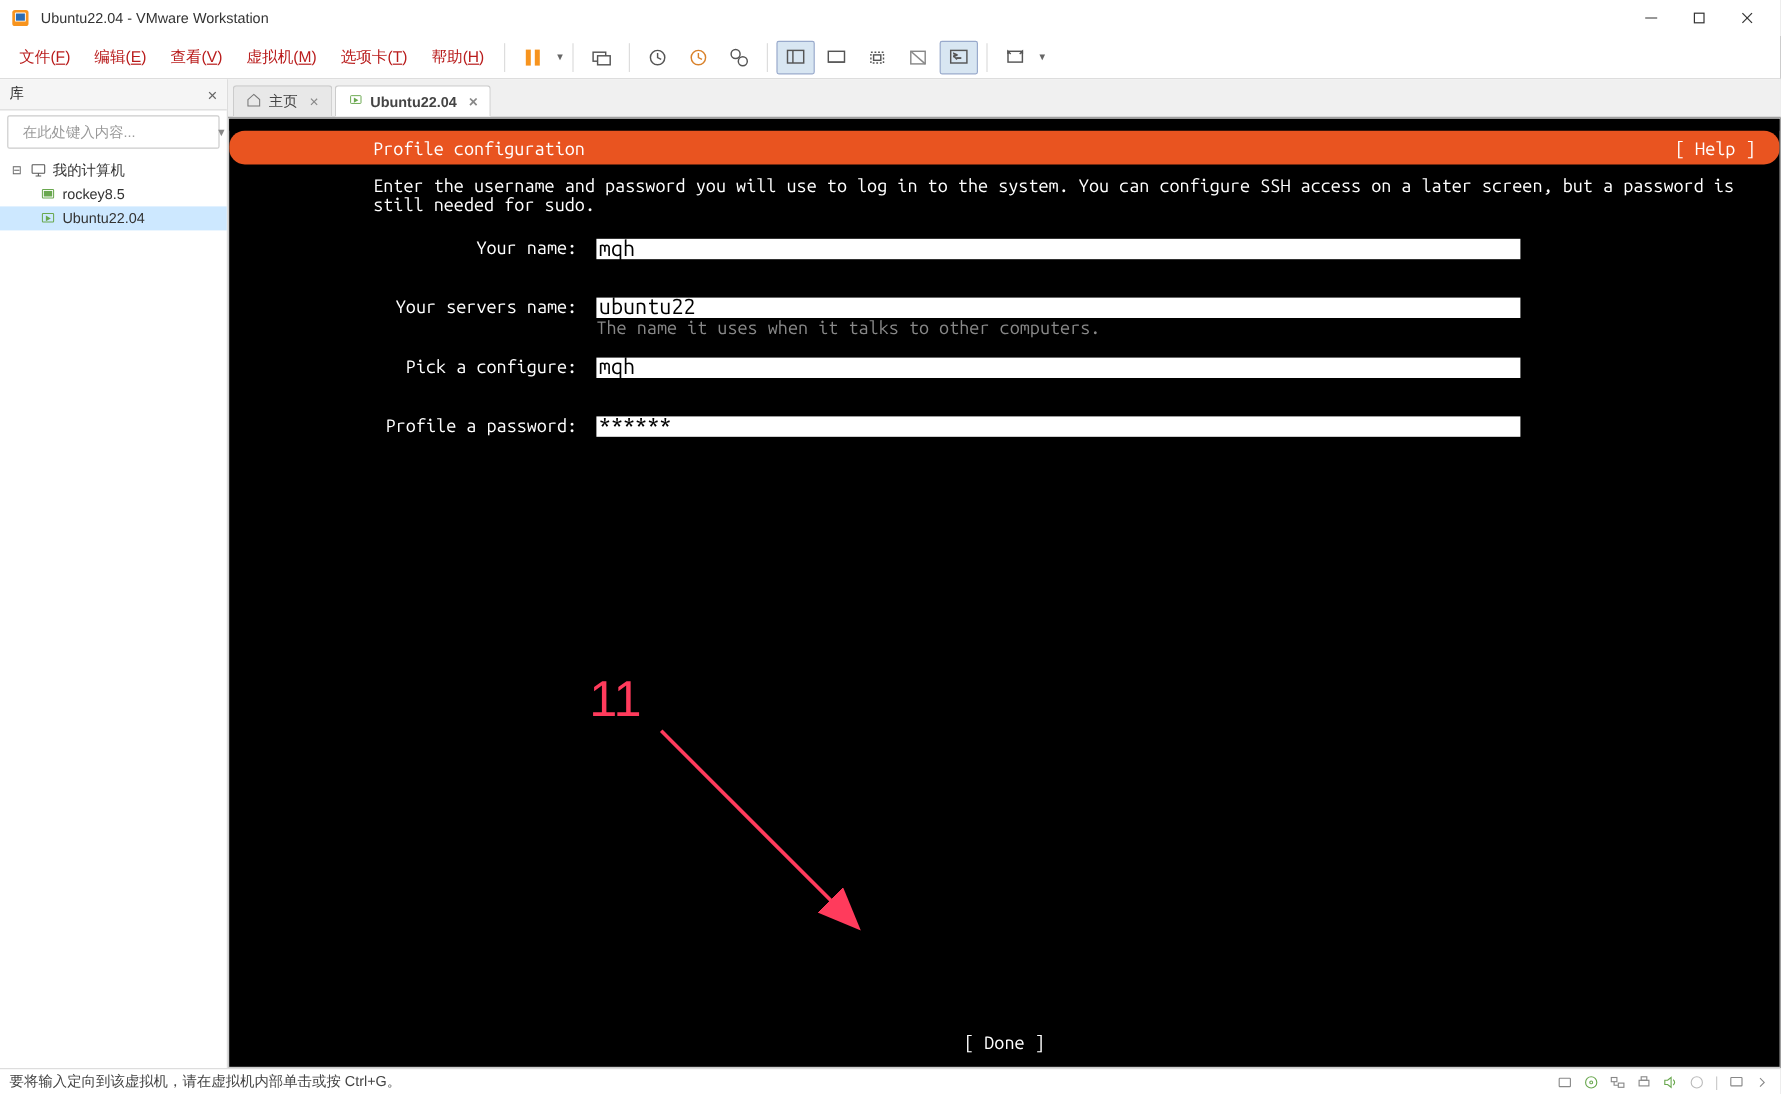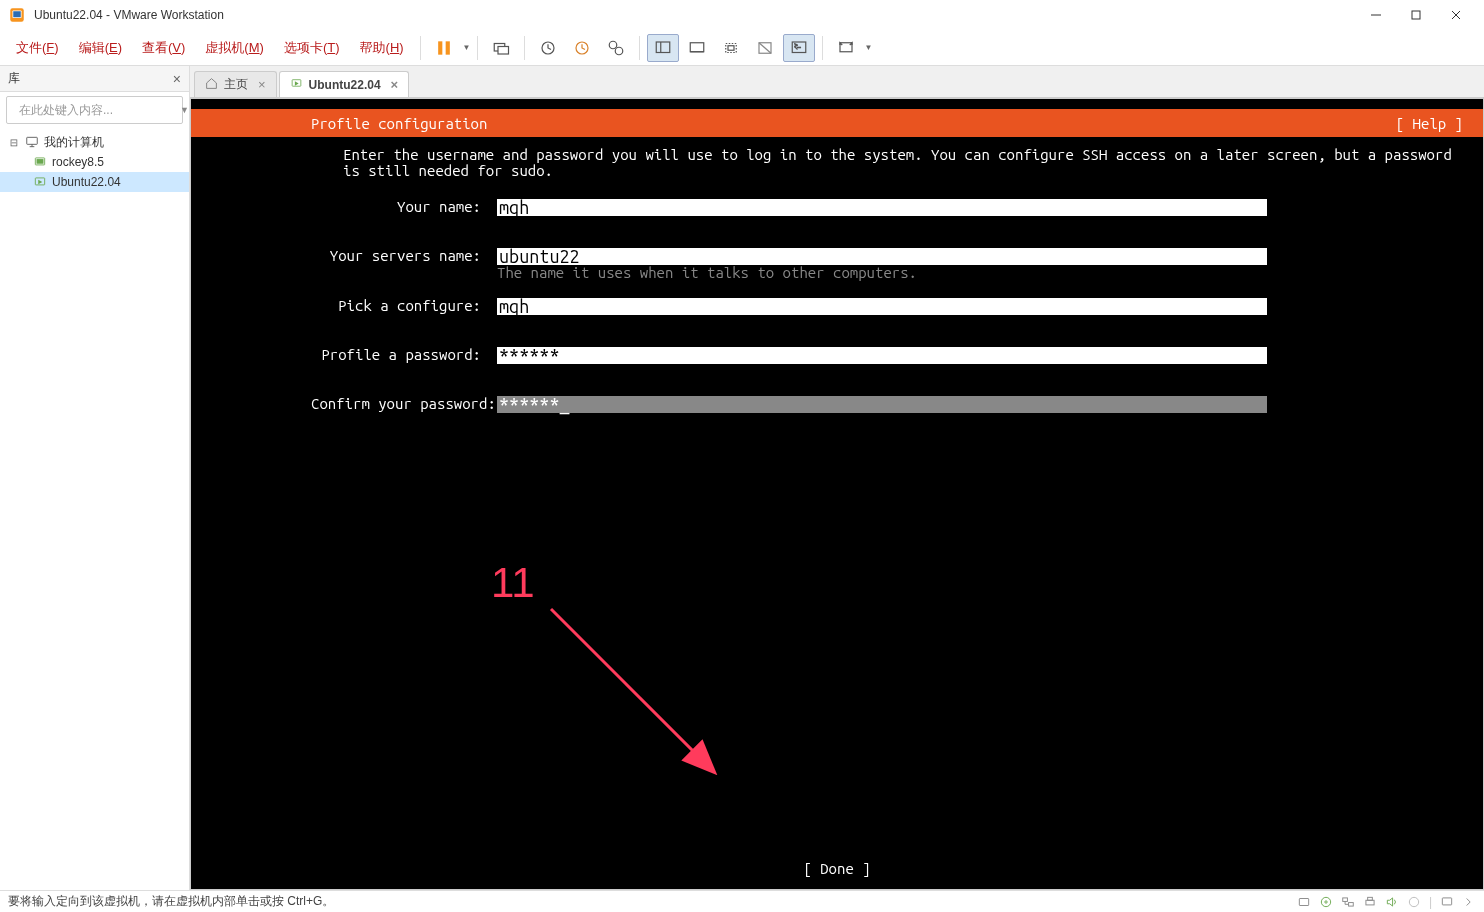--- a/index.html
+++ b/index.html
@@ -48,25 +48,25 @@
 .content { flex: 1; display: flex; flex-direction: column; min-width: 0; background: #f8f8f8; }
 .tabs { height: 32px; display: flex; align-items: flex-end; padding: 4px 4px 0 4px; gap: 2px; background: #f0f0f0; border-bottom: 1px solid #ccc; }
 .tab { height: 26px; display: flex; align-items: center; padding: 6px 10px; gap: 6px; background: #e8e8e8; border: 1px solid #ccc; border-bottom: none; border-radius: 3px 3px 0 0; font-size: 12px; color: #444; }
 .tab.active { background: #fff; font-weight: bold; }
 .tab .icon svg { width: 13px; height: 13px; }
 .tab .close { font-size: 13px; color: #888; margin-left: 4px; }
 
 
 .vm-console { flex: 1; background: #000; position: relative; font-family: "Ubuntu Mono", "DejaVu Sans Mono", monospace; font-size: 15px; color: #fff; overflow: hidden; border: 1px solid #ccc; margin: 0; }
 .vm-top-bar { position: absolute; top: 0; left: 0; right: 0; height: 10px; background: #000; }
-.vm-header { position: absolute; top: 10px; left: 0; right: 0; height: 28px; background: #e95420; display: flex; align-items: center; padding: 0 20px 0 120px; justify-content: space-between; }
+.vm-header { position: absolute; top: 10px; left: 0; right: 0; height: 28px; background: #e95420; display: flex; align-items: center; padding: 0 20px 0 120px; justify-content: space-between; border-radius: 13px; }
 .vm-header .title { color: #fff; font-size: 15px; }
 .vm-header .help { color: #fff; font-size: 15px; }
 .vm-body { position: absolute; top: 48px; left: 120px; right: 20px; color: #fff; line-height: 1.0; }
-.vm-instr { margin-bottom: 20px; white-space: pre-wrap; line-height: 1.05; margin-left: 32px; }
+.vm-instr { margin-bottom: 20px; white-space: pre-wrap; line-height: 1.05; }
 .form-row { display: flex; align-items: flex-start; margin-bottom: 32px; }
 .form-row.with-hint { margin-bottom: 18px; }
 .form-row .label { width: 186px; text-align: right; padding-right: 16px; white-space: nowrap; }
 .form-row .field-wrap { flex: 1; max-width: 770px; }
 .form-row .field { background: #fff; color: #000; padding: 0 2px; width: 100%; height: 17px; font-family: inherit; font-size: 18px; line-height: 17px; }
 .form-row .field.focused { background: #888; color: #fff; }
 .form-row .hint { color: #888; margin-top: 0; font-size: 15px; }
 .done-btn { position: absolute; bottom: 12px; left: 50%; transform: translateX(-50%); color: #fff; font-size: 15px; }
 
 
@@ -292,26 +292,20 @@
             </div>
         </div>
 
         <div class="form-row">
           <div class="label">Profile a password:</div>
           <div class="field-wrap">
               <div class="field">******</div>
             </div>
         </div>
 
-        <div class="form-row">
-          <div class="label">Confirm your password:</div>
-          <div class="field-wrap">
-              <div class="field focused">******_</div>
-            </div>
-        </div>
       </div>
 
       <div class="annotation-num" style="top:460px; left:300px;">11</div>
       <svg class="annotation-arrow" style="top:500px; left:350px;" width="200" height="190">
         <defs>
             <marker id="ah" markerWidth="12" markerHeight="12" refX="9" refY="5" orient="auto">
               <polygon points="0,0 12,5 0,10" fill="#ff3b5c"></polygon>
             </marker>
           </defs>
         <line x1="10" y1="10" x2="170" y2="170" stroke="#ff3b5c" stroke-width="3" marker-end="url(#ah)"></line>

